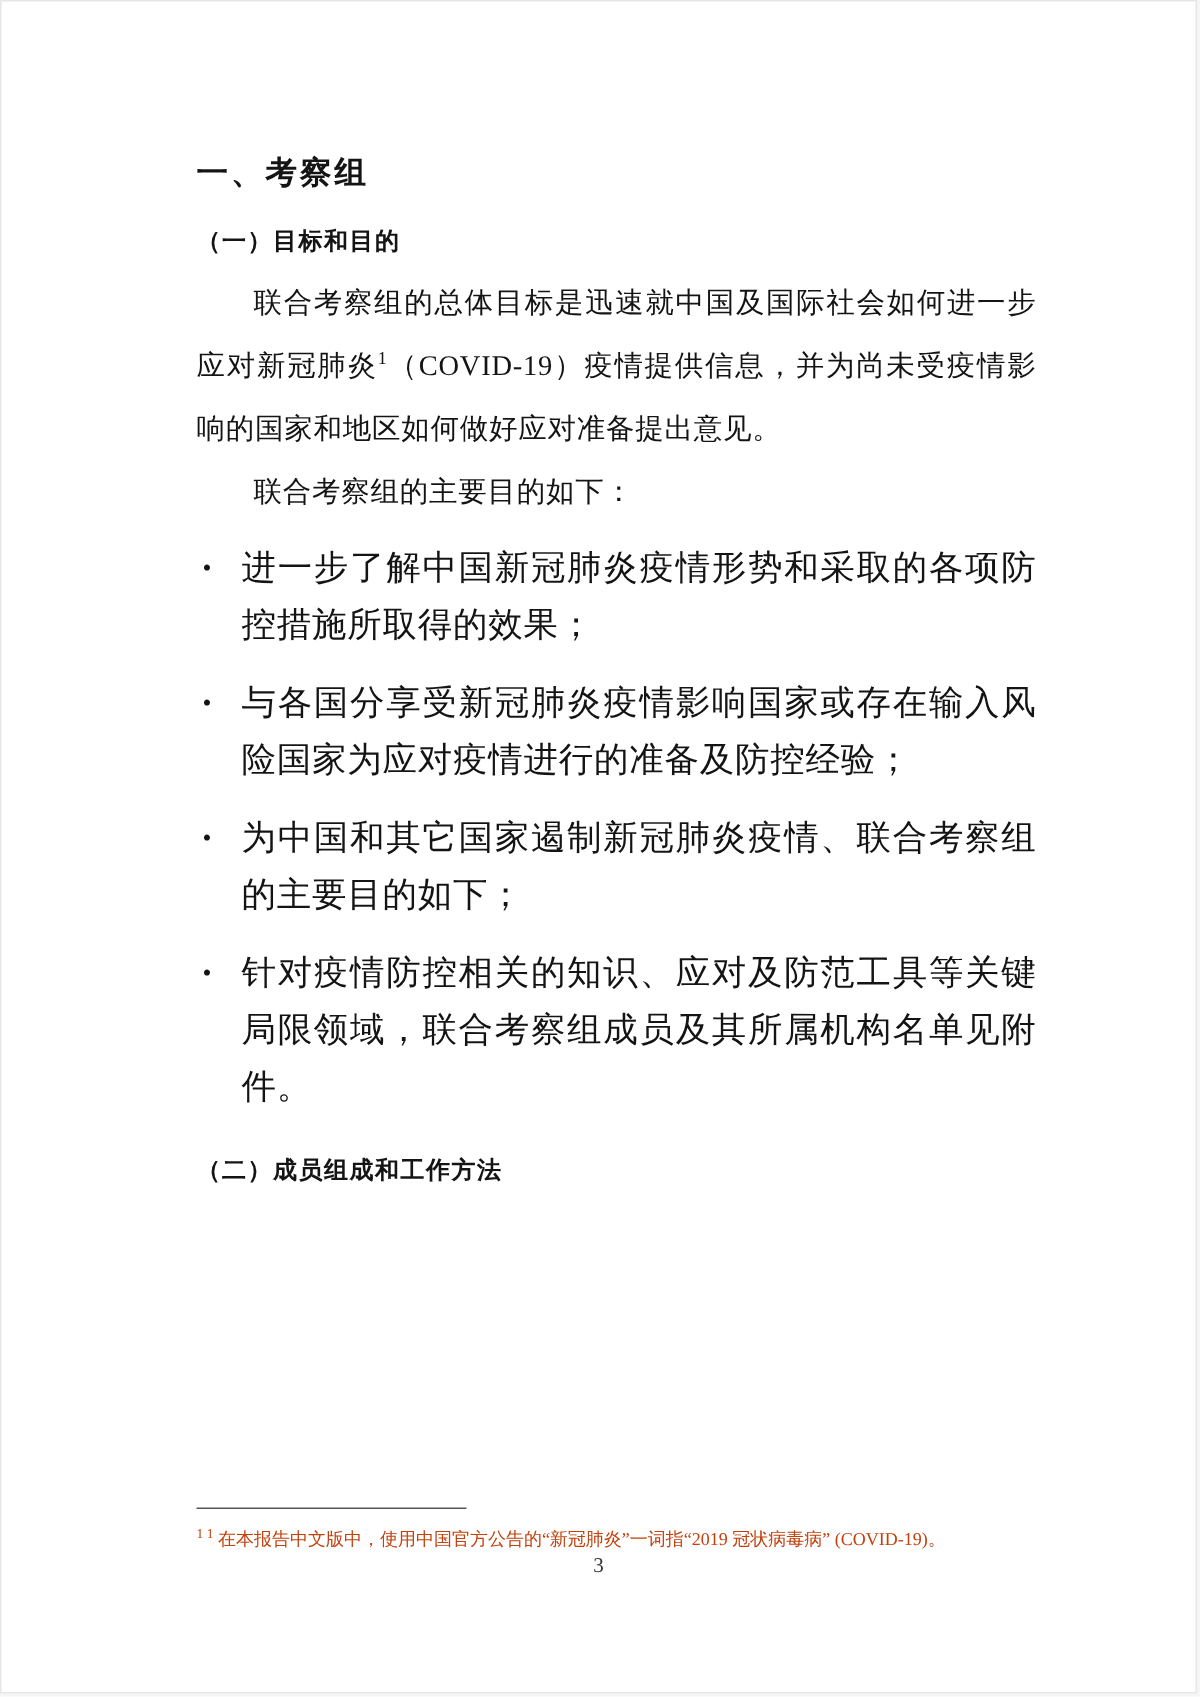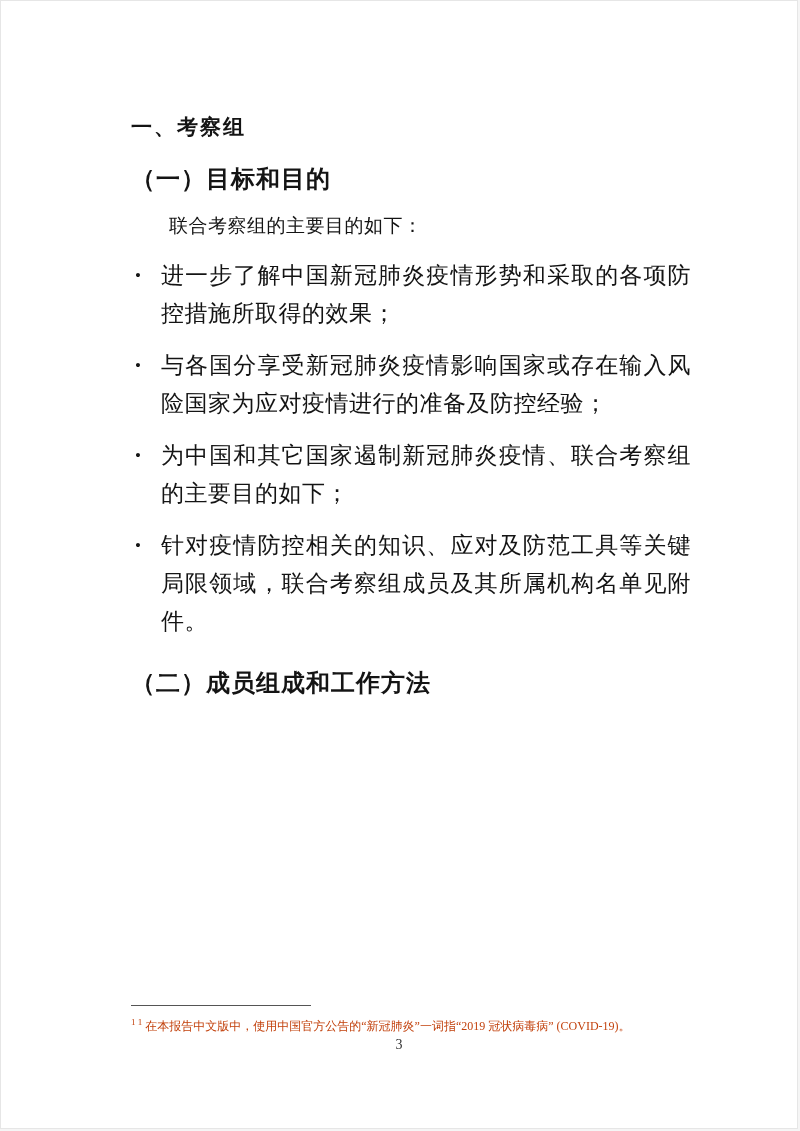--- a/index.html
+++ b/index.html
@@ -12,30 +12,30 @@
     position: relative;
     width: 798px; height: 1129px;
     background: #ffffff;
     border: 1px solid #e6e6e6;
     box-sizing: border-box;
     overflow: hidden;
     color: #141414;
   }
   .content {
     position: absolute;
-    left: 130px; top: 112px;
+    left: 130px; top: 100px;
     width: 560px;
   }
   .h1 {
     font-size: 21px; font-weight: bold;
     letter-spacing: 2px;
     margin: 0 0 14px 0;
   }
   .h2 {
-    font-size: 24px; font-weight: bold;
+    font-size: 16px; font-weight: bold;
     letter-spacing: 1px;
     margin: 22px 0 10px 0;
   }
   .h2.second { margin-top: 26px; }
   p.body {
     font-size: 19px;
     line-height: 42px;
     letter-spacing: 0.5px;
     margin: 0;
     text-align: justify;
@@ -94,20 +94,21 @@
 </head>
 <body>
 
 <div class="page">
   <div class="content">
 
     <div class="h1">一、考察组</div>
 
     <div class="h2">（一）目标和目的</div>
 
+    <p class="body"><span>联合考察组的总体目标是迅速就中国及国际社会如何进一步应对新冠肺炎</span><sup class="noteref">1</sup><span>（COVID-19）疫情提供信息，并为尚未受疫情影响的国家和地区如何做好应对准备提出意见。</span></p>
 
     <p class="body">联合考察组的主要目的如下：</p>
 
     <div class="bullets">
       <div class="bullet-row">
         <span class="bullet-marker">•</span>
         <div class="bullet-text">进一步了解中国新冠肺炎疫情形势和采取的各项防控措施所取得的效果；</div>
       </div>
       <div class="bullet-row">
         <span class="bullet-marker">•</span>

